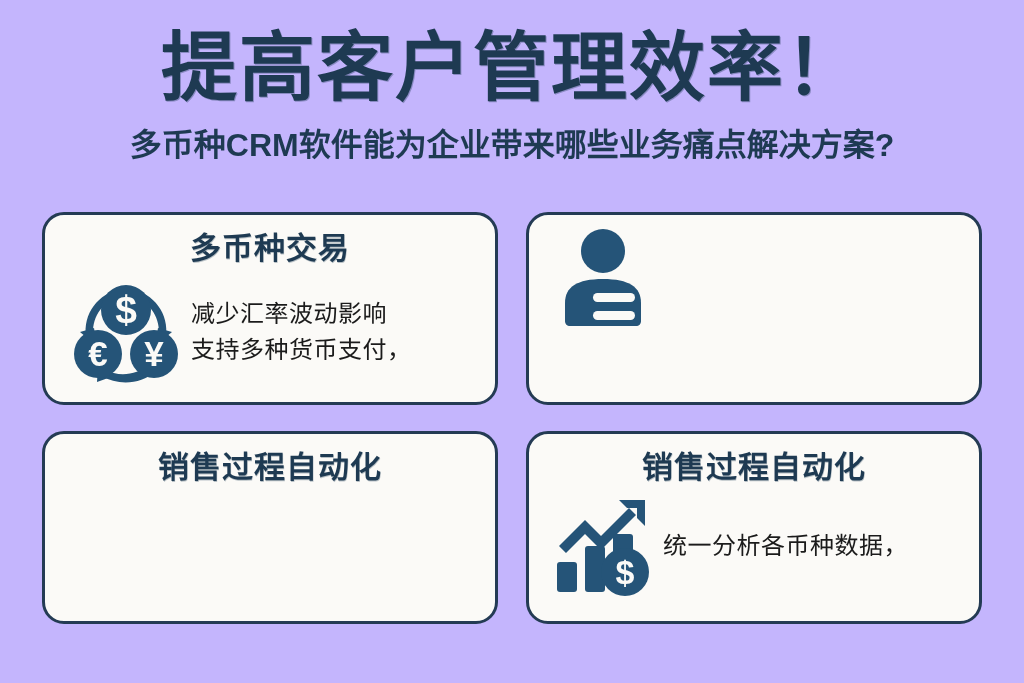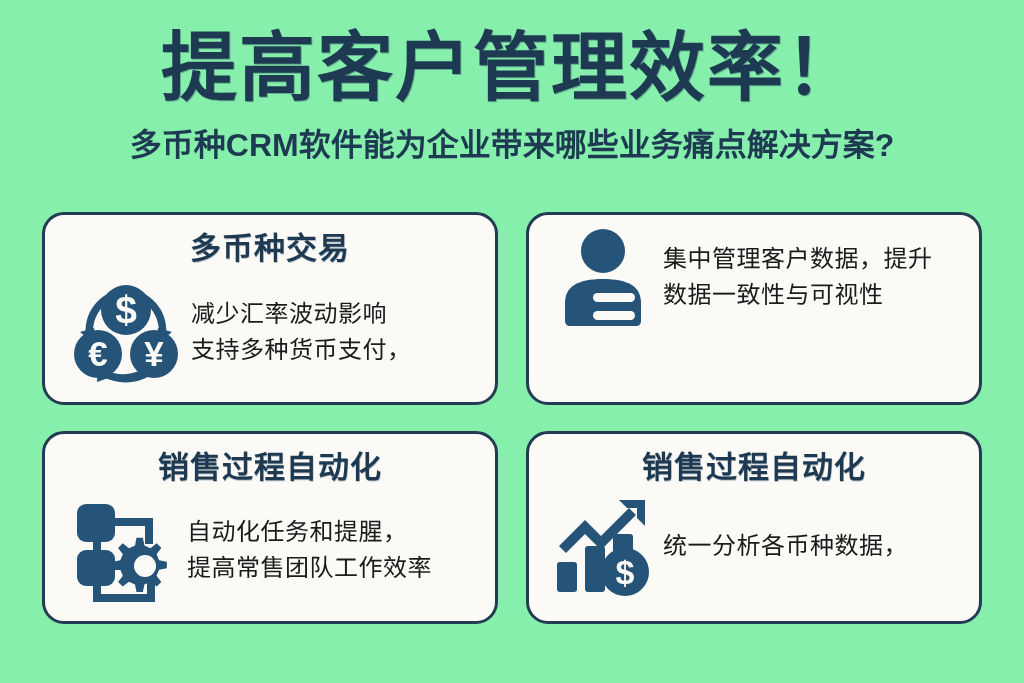--- a/index.html
+++ b/index.html
@@ -14,21 +14,21 @@
   body {
     background:#f7f5ef;
     font-family:"Liberation Sans","DejaVu Sans",sans-serif;
     -webkit-font-smoothing:antialiased;
   }
 
   .poster {
     position:relative;
     width:1024px;
     height:683px;
-    background:#86efac;
+    background:#c4b5fd;
   }
 
   
   .header {
     position:absolute;
     left:0; top:0;
     width:1024px;
     text-align:center;
   }
 
@@ -173,53 +173,25 @@
             <g fill="#255478">
               <circle cx="52" cy="26" r="22"></circle>
               <path d="M14 78 C14 62 26 54 52 54 C78 54 90 62 90 78 L90 96 C90 99 88 101 85 101 L19 101 C16 101 14 99 14 96 Z"></path>
             </g>
             <g fill="#fbfaf7">
               <rect x="42" y="68" width="42" height="9" rx="4.5"></rect>
               <rect x="42" y="86" width="42" height="9" rx="4.5"></rect>
             </g>
           </svg>
         </div>
-        <div class="card-text">
-          <span class="line">集中管理客户数据，提升</span>
-          <span class="line">数据一致性与可视性</span>
-        </div>
       </div>
     </div>
 
     <div class="card card--automation">
       <div class="card-title">销售过程自动化</div>
-      <div class="card-body">
-        <div class="card-icon">
-          <svg width="112" height="112" viewBox="0 0 112 112" aria-hidden="true">
-            <g fill="none" stroke="#255478" stroke-width="8" stroke-linecap="square">
-              <path d="M47 28 L82 28 L82 46"></path>
-              <path d="M30 44 L30 60"></path>
-              <path d="M52 72 L70 72"></path>
-              <path d="M30 92 L30 104 L84 104 L84 90"></path>
-            </g>
-            <g fill="#255478">
-              <rect x="10" y="10" width="38" height="38" rx="9"></rect>
-              <rect x="10" y="56" width="38" height="36" rx="9"></rect>
-              <path d="M92 56 l0 0 z"></path>
-
-              <path d="M86 46 l7 0 1.6 8.4 6.6 2.8 6.8-5.2 5 5 -5.2 6.8 2.8 6.6 8.4 1.6 0 7 -8.4 1.6 -2.8 6.6 5.2 6.8 -5 5 -6.8-5.2 -6.6 2.8 -1.6 8.4 -7 0 -1.6-8.4 -6.6-2.8 -6.8 5.2 -5-5 5.2-6.8 -2.8-6.6 -8.4-1.6 0-7 8.4-1.6 2.8-6.6 -5.2-6.8 5-5 6.8 5.2 6.6-2.8 Z" transform="translate(-17,-4) scale(0.92) translate(8,6)"></path>
-            </g>
-            <circle cx="78" cy="72" r="11" fill="#fbfaf7"></circle>
-          </svg>
-        </div>
-        <div class="card-text">
-          <span class="line">自动化任务和提腥，</span>
-          <span class="line">提高常售团队工作效率</span>
-        </div>
-      </div>
     </div>
 
     <div class="card card--finance">
       <div class="card-title">销售过程自动化</div>
       <div class="card-body">
         <div class="card-icon">
           <svg width="104" height="104" viewBox="0 0 104 104" aria-hidden="true">
             <g fill="#255478">
 
               <path d="M8 52 L34 26 L50 42 L78 14 L85 21 L50 56 L34 40 L15 59 Z"></path>

